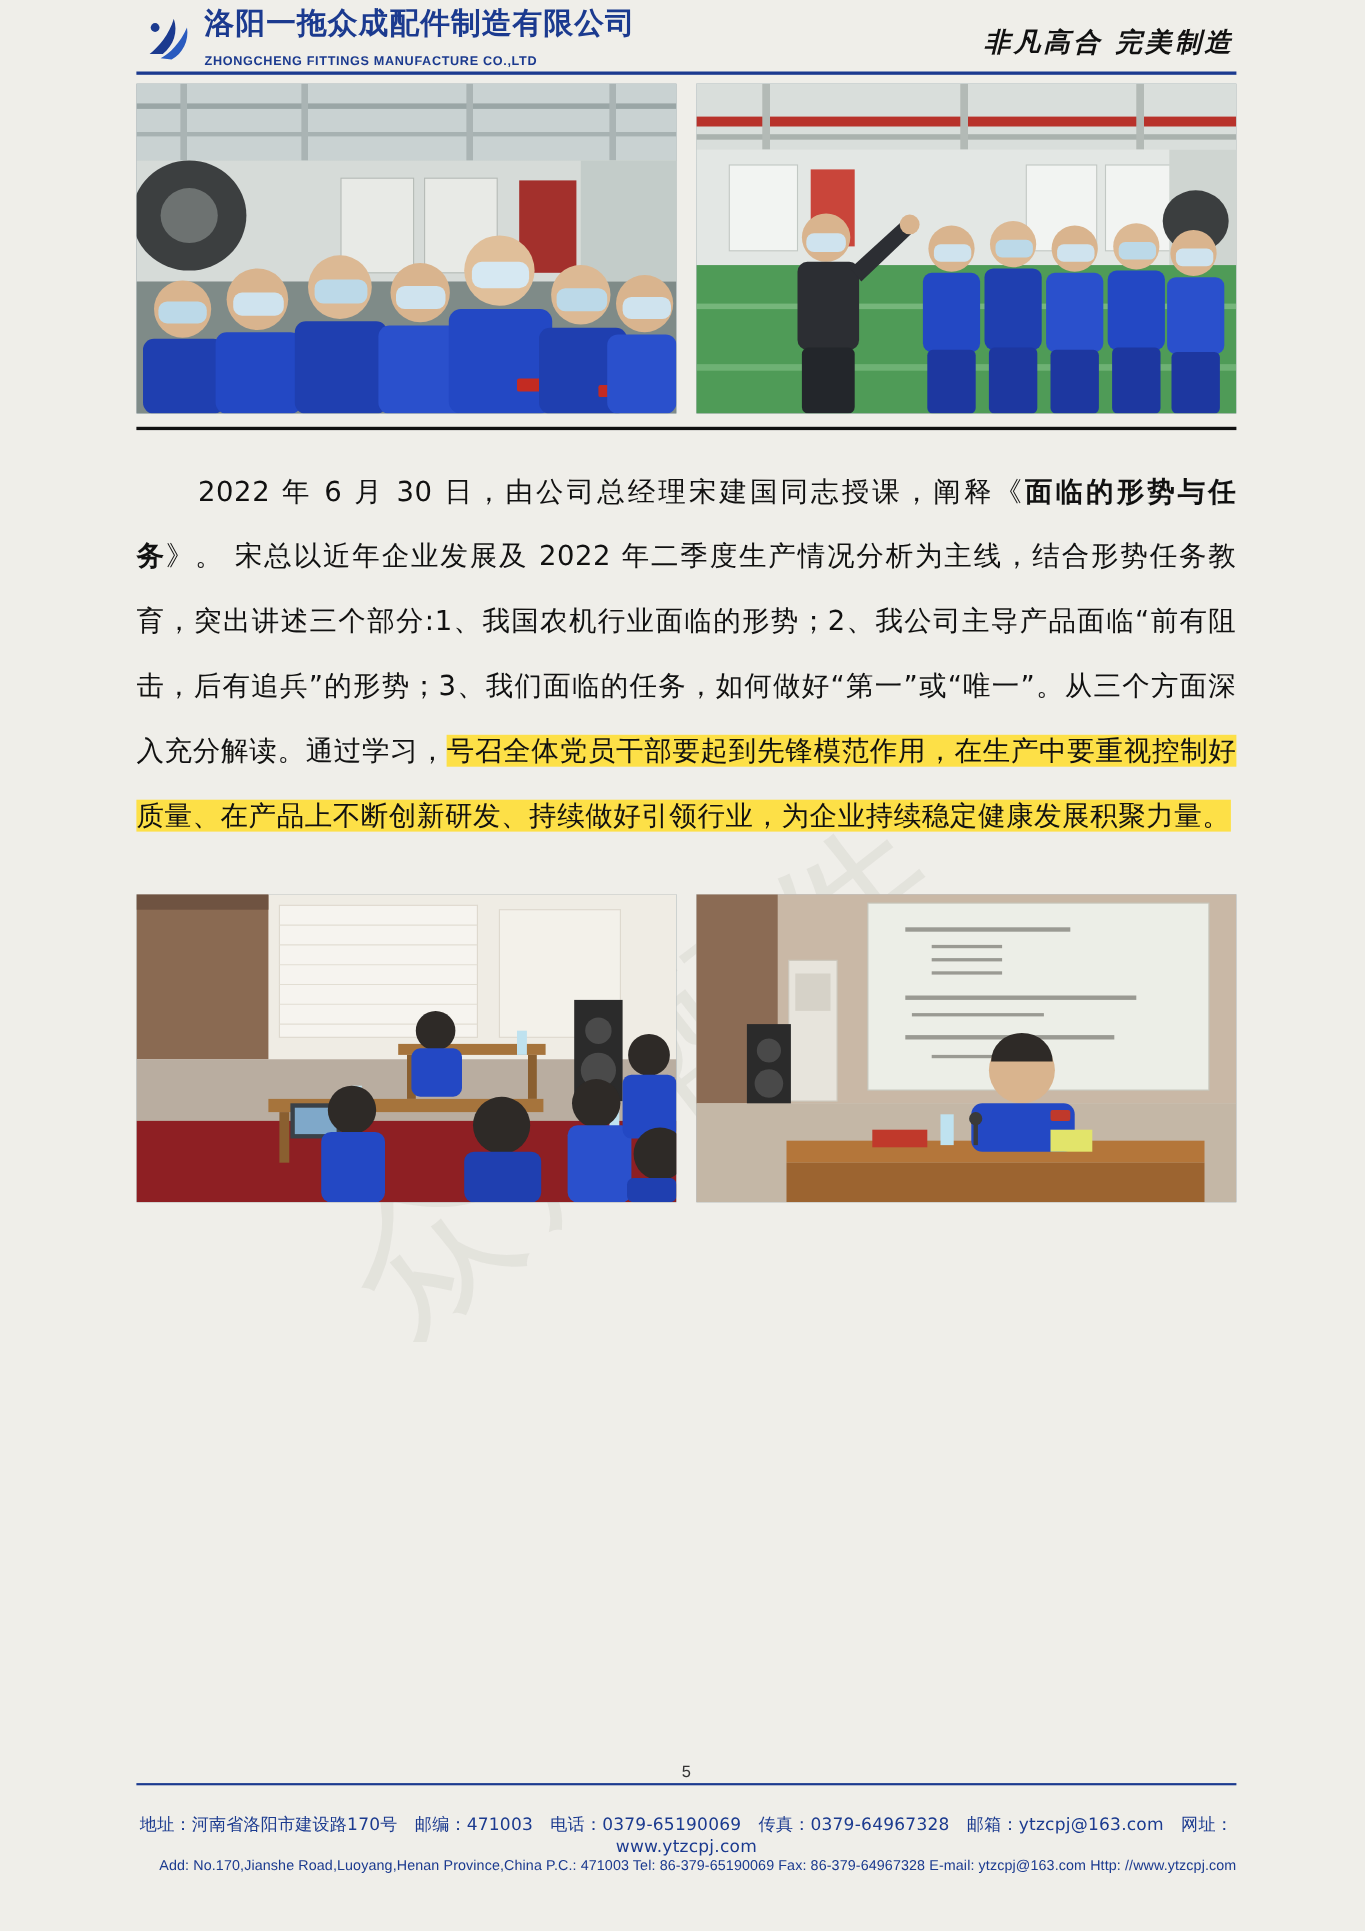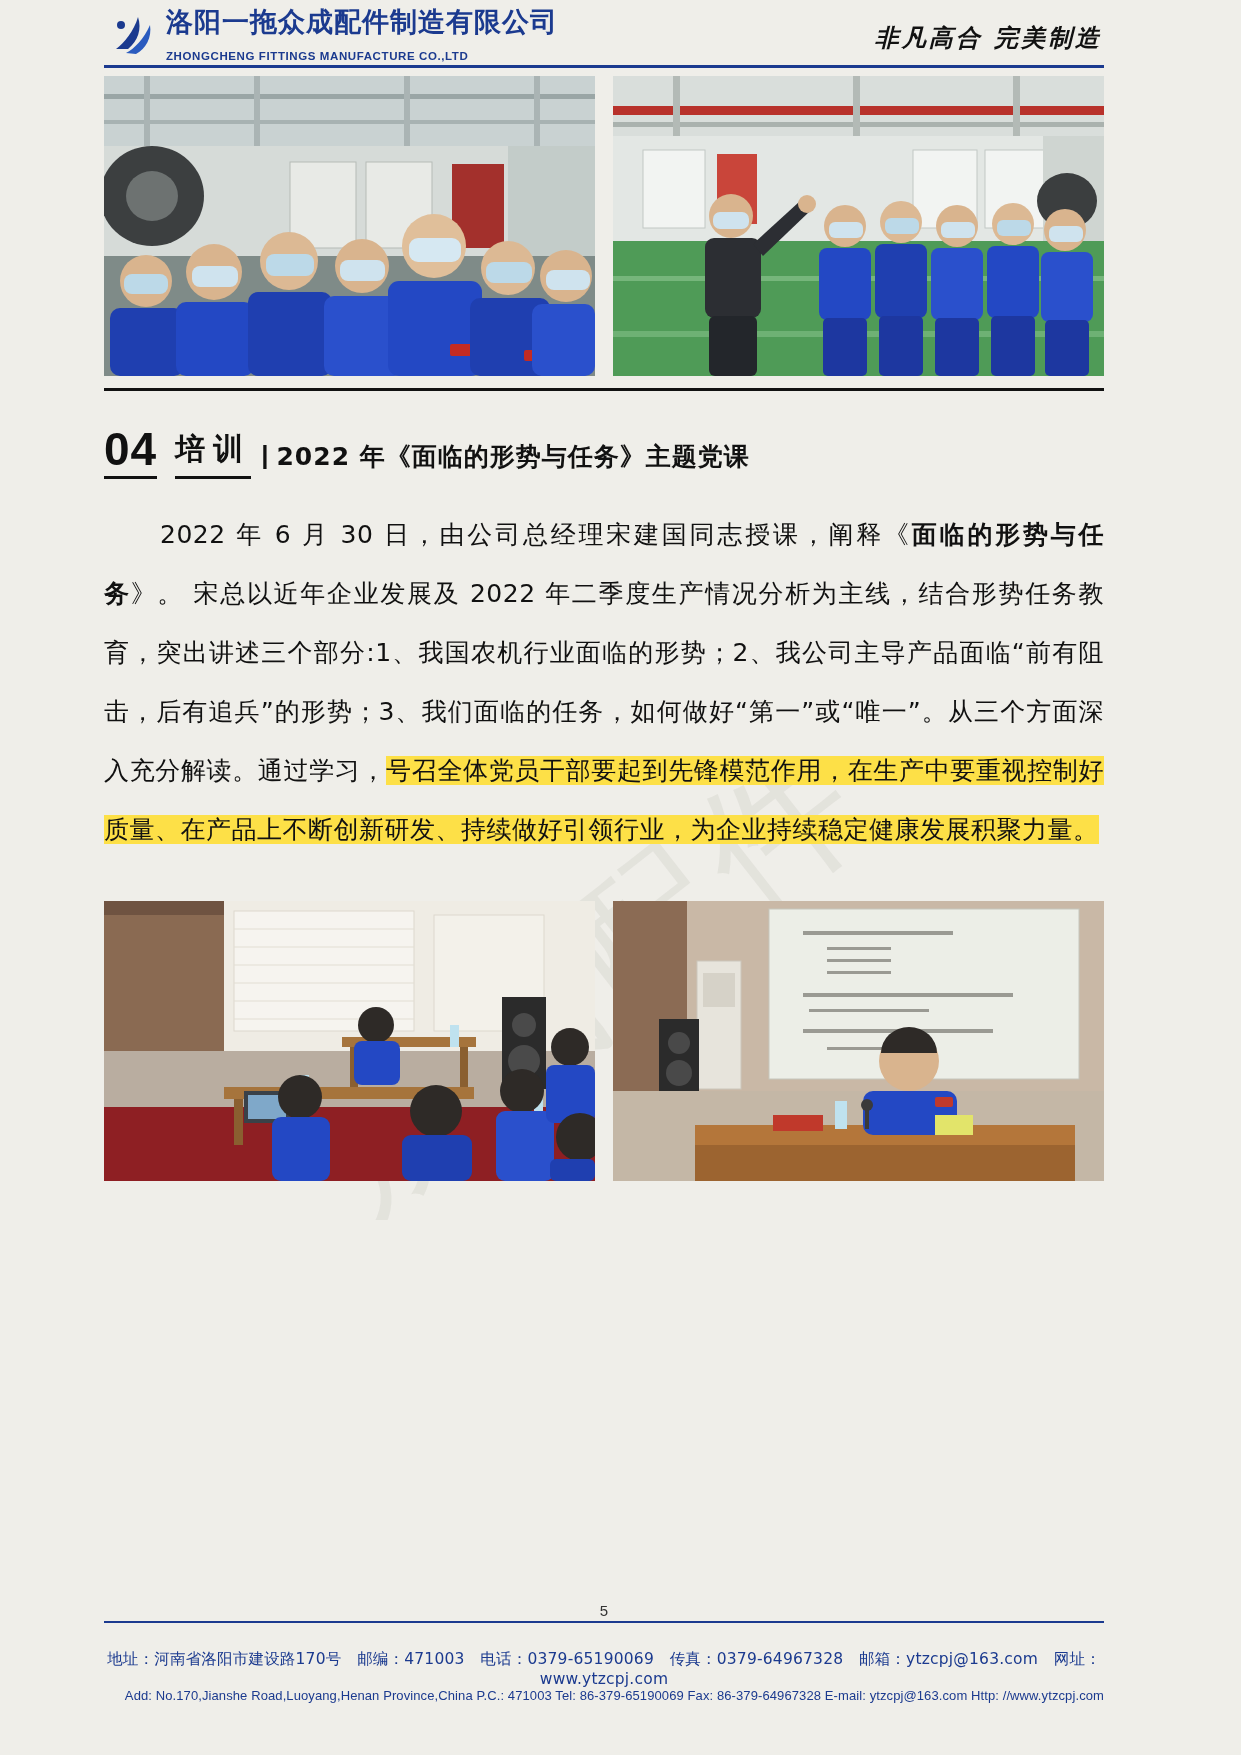--- a/index.html
+++ b/index.html
@@ -36,21 +36,21 @@
     transform: rotate(-38deg);
     transform-origin: left top;
     position: absolute;
     left: 40px;
     top: 500px;
     letter-spacing: 14px;
   }
 
   .content {
     position: absolute;
-    left: 104px;
+    left: 124px;
     top: 0;
     width: 1000px;
     height: 1755px;
   }
 
   
   .header {
     position: relative;
     height: 68px;
     padding-top: 10px;
@@ -369,26 +369,20 @@
               <rect x="428" y="176" width="52" height="70" rx="8" fill="#2a50cc"></rect>
             <rect x="436" y="150" width="34" height="16" rx="6" fill="#cfe3ee"></rect>
             <rect x="432" y="244" width="44" height="56" rx="5" fill="#1d37a0"></rect>
           </g>
         </svg>
       </div>
     </div>
 
     <div class="divider"></div>
 
-    <div class="sec-title">
-      <div class="sec-num">04</div>
-      <div class="sec-word">培训</div>
-      <div class="sec-bar">|</div>
-      <div class="sec-sub">2022 年《面临的形势与任务》主题党课</div>
-    </div>
 
     <div class="body-text"><span class="indent"></span>2022 年 6 月 30 日，由公司总经理宋建国同志授课，阐释《<b>面临的形势与任务</b>》。 宋总以近年企业发展及 2022 年二季度生产情况分析为主线，结合形势任务教育，突出讲述三个部分:1、我国农机行业面临的形势；2、我公司主导产品面临“前有阻击，后有追兵”的形势；3、我们面临的任务，如何做好“第一”或“唯一”。从三个方面深入充分解读。通过学习，<span class="hl">号召全体党员干部要起到先锋模范作用，在生产中要重视控制好质量、在产品上不断创新研发、持续做好引领行业，为企业持续稳定健康发展积聚力量。</span></div>
 
     <div class="photo-row-bottom">
 
       <div class="photo photo-bottom">
         <svg width="491" height="280" viewBox="0 0 491 280" preserveAspectRatio="none">
           <rect width="491" height="280" fill="#e6e3dc"></rect>
 
           <rect x="0" y="0" width="491" height="150" fill="#efece4"></rect>

